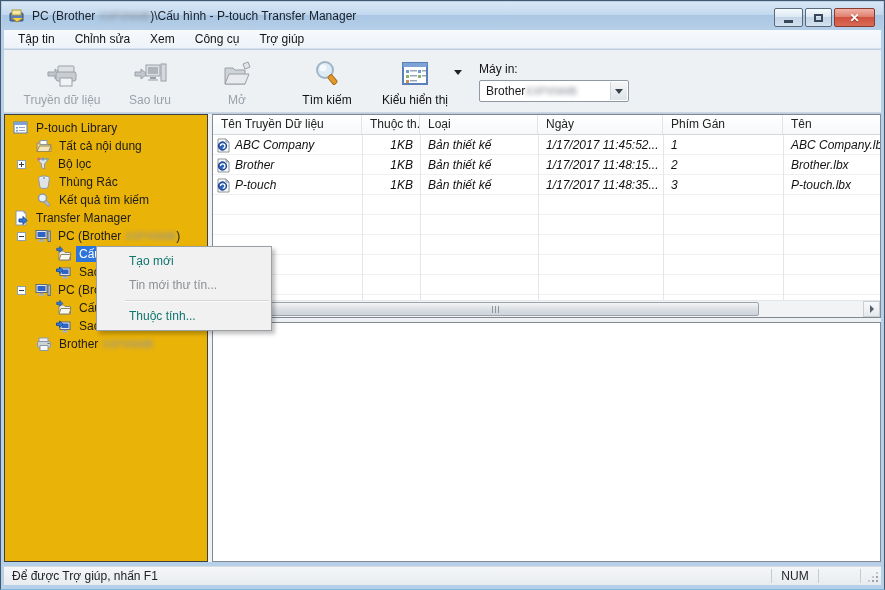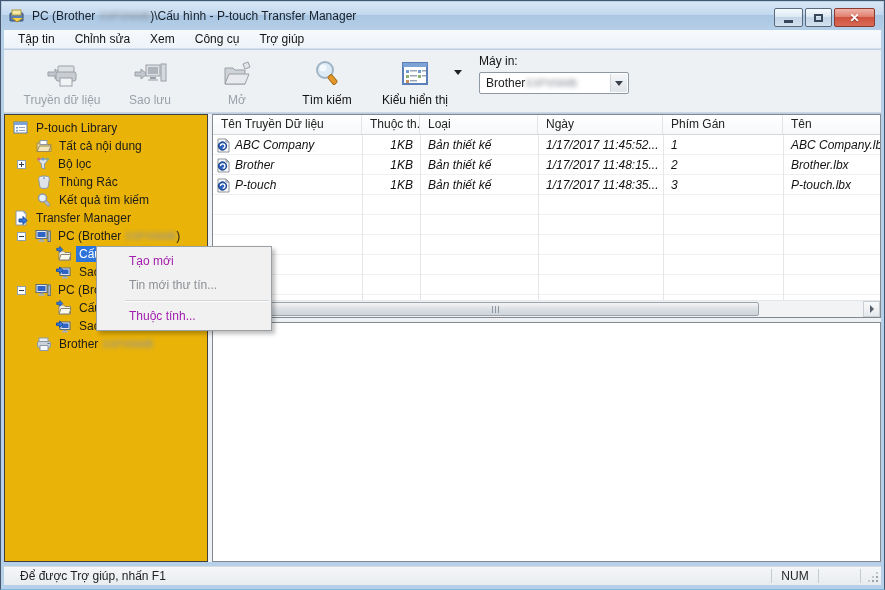--- a/index.html
+++ b/index.html
@@ -55,21 +55,21 @@
     position:absolute; top:49px; left:3px; right:3px; height:63px;
     background:#eef1f4; border-bottom:1px solid #d2d6da;
   }
   .tbtn { position:absolute; top:6px; height:54px; text-align:center; }
   .tbtn .ticon { height:36px; display:flex; align-items:center; justify-content:center; }
   .tbtn .tlabel { font-size:12px; margin-top:1px; white-space:nowrap; color:#111; }
   .tbtn.disabled .tlabel { color:#9aa1a9; }
   .drop-arrow { position:absolute; top:14px; right:-4px; width:0; height:0;
     border-left:4px solid transparent; border-right:4px solid transparent; border-top:5px solid #222; }
 
-  .printer-group { position:absolute; left:475px; top:4px; }
+  .printer-group { position:absolute; left:475px; top:12px; }
   .printer-label { font-size:12px; color:#111; margin-bottom:4px; }
   .combo {
     width:150px; height:22px; background:#fff;
     border:1px solid #8e99a4; border-radius:2px;
     display:flex; align-items:center; position:relative; padding-left:6px;
   }
   .combo-arrow-zone { position:absolute; right:1px; top:1px; bottom:1px; width:17px;
     display:flex; align-items:center; justify-content:center;
     background:linear-gradient(#f4f6f8,#dfe4e9); border-left:1px solid #d0d5da; border-radius:0 1px 1px 0; }
   .combo-arrow { width:0; height:0; border-left:4px solid transparent; border-right:4px solid transparent; border-top:5px solid #39424c; }
@@ -147,38 +147,38 @@
   .preview-panel {
     position:absolute; left:208px; right:0; top:208px; bottom:0;
     background:#fff; border:1px solid #828790;
   }
 
   
   .statusbar {
     position:absolute; left:3px; right:3px; bottom:4px; height:19px;
     background:linear-gradient(#f4f6f8,#e9ecef);
     border-top:1px solid #d8dbde;
-    display:flex; align-items:center; padding-left:16px; color:#222;
+    display:flex; align-items:center; padding-left:8px; color:#222;
   }
   .status-num {
     position:absolute; right:62px; top:2px; bottom:2px; width:48px;
     border-left:1px solid #c6cbd0; border-right:1px solid #c6cbd0;
     display:flex; align-items:center; justify-content:center; color:#222;
   }
   .status-sep2 { position:absolute; right:20px; top:2px; bottom:2px; width:1px; background:#c6cbd0; }
   .resize-grip { position:absolute; right:2px; bottom:2px; width:12px; height:12px; }
 
   
   .context-menu {
     position:absolute; left:95px; top:245px; width:176px; z-index:50;
     background:#f1f1f1; border:1px solid #9ba0a5;
     box-shadow:3px 3px 4px rgba(0,0,0,.25);
     padding:2px 0;
   }
-  .cm-item { height:24px; line-height:24px; padding-left:32px; color:#a21caf; white-space:nowrap; }
+  .cm-item { height:24px; line-height:24px; padding-left:32px; color:#0f766e; white-space:nowrap; }
   .cm-item.disabled { color:#8b9096; }
   .cm-sep { height:1px; background:#d4d6d8; margin:3px 2px 3px 28px; box-shadow:0 1px 0 #fbfbfb; }
 </style>
 </head>
 <body>
 
 <div class="window">
 
   <div class="titlebar">
     <svg class="app-icon" viewBox="0 0 17 16">

